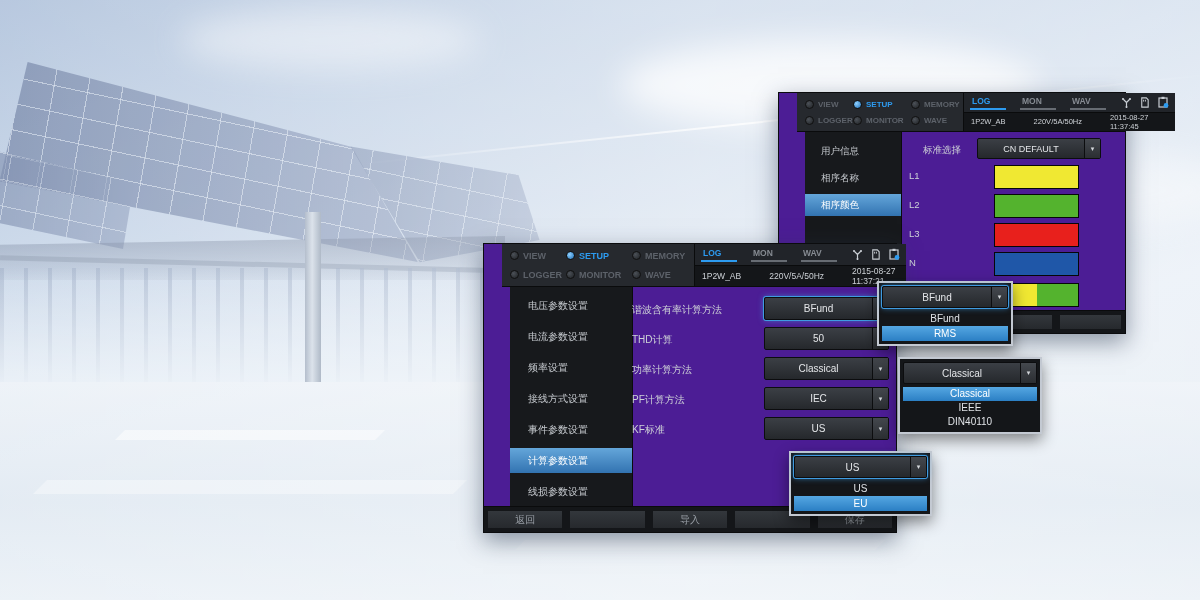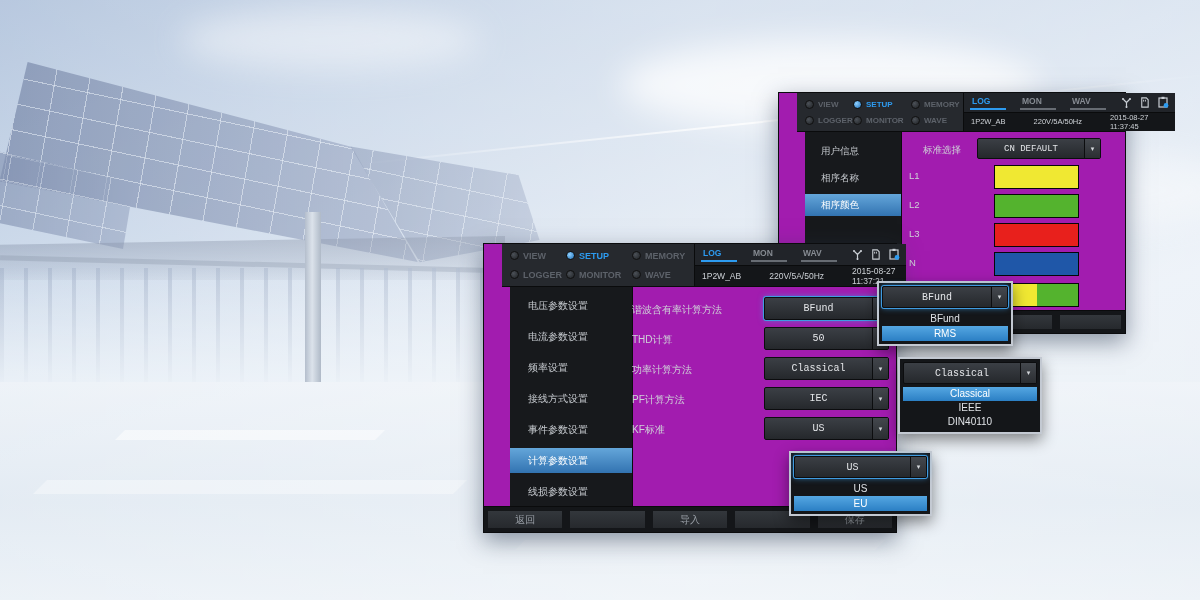--- a/index.html
+++ b/index.html
@@ -44,21 +44,21 @@
   .ground{position:absolute;left:0;top:382px;width:100%;height:218px;
     background:linear-gradient(#e9eff6,#dce6f0 55%,#e7eef5);}
   .refl{position:absolute;background:rgba(255,255,255,.5);transform:skewX(-45deg);}
   .r1{left:120px;top:430px;width:260px;height:10px;}
   .r2{left:40px;top:480px;width:420px;height:14px;opacity:.7;}
   .r3{left:520px;top:540px;width:360px;height:10px;opacity:.5;}
   .wash{position:absolute;inset:0;
     background:linear-gradient(90deg,rgba(255,255,255,.22),rgba(255,255,255,.42) 58%,rgba(255,255,255,.30));}
 
   
-  .window{position:absolute;background:#a21caf;border:1px solid #0b0c0e;color:#d6d9dd;
+  .window{position:absolute;background:#4c1d95;border:1px solid #0b0c0e;color:#d6d9dd;
     box-shadow:0 8px 22px rgba(40,55,80,.5);padding-left:18px;}
   #back-window{left:778px;top:92px;width:328px;height:240px;z-index:10;}
   #front-window{left:483px;top:243px;width:394px;height:288px;z-index:20;}
 
   .hdr{display:flex;background:#26292e;border-bottom:1px solid #0a0b0c;}
   #back-window .hdr{height:38px;}
   #front-window .hdr{height:42px;}
   .nav{display:grid;align-content:center;padding-left:8px;}
   #back-window .nav{width:158px;grid-template-columns:48px 58px 52px;grid-auto-rows:16px;}
   #front-window .nav{width:190px;grid-template-columns:56px 66px 62px;grid-auto-rows:19px;}
@@ -91,21 +91,21 @@
   #back-window .side-item{height:22px;margin-bottom:5px;padding-left:16px;font-size:9.5px;}
   #front-window .side-item{height:25px;margin-bottom:6px;padding-left:18px;font-size:10px;}
   .side-item.active{background:linear-gradient(#64a6da,#3273b1);color:#fff;}
   .main{position:absolute;top:0;bottom:0;right:0;}
   #back-window .main{left:96px;}
   #front-window .main{left:122px;}
 
   .dd{display:flex;align-items:stretch;height:20px;border:1px solid #0c0d0f;border-radius:2px;
     background:linear-gradient(#3b3f45,#25282c);cursor:pointer;}
   .dd .val{flex:1;display:flex;align-items:center;justify-content:center;
-    font-size:10px;color:#e4e6e9;font-family:Liberation Mono, monospace;}
+    font-size:10px;color:#e4e6e9;}
   .dd .arr{width:15px;border-left:1px solid #0c0d0f;display:flex;align-items:center;
     justify-content:center;font-size:7px;color:#d3d6da;
     background:linear-gradient(#44484e,#2b2e32);}
   .dd.focused{box-shadow:0 0 0 1px #3f9be0,0 0 6px rgba(63,155,224,.75);}
 
   
   .std-label{position:absolute;left:30px;top:12px;font-size:9.5px;color:#ced2d7;}
   .std-dd{position:absolute;left:84px;top:6px;width:122px;height:19px;}
   .std-dd .val{font-size:9px;}
   .phase-row{position:absolute;left:0;width:100%;height:22px;}

